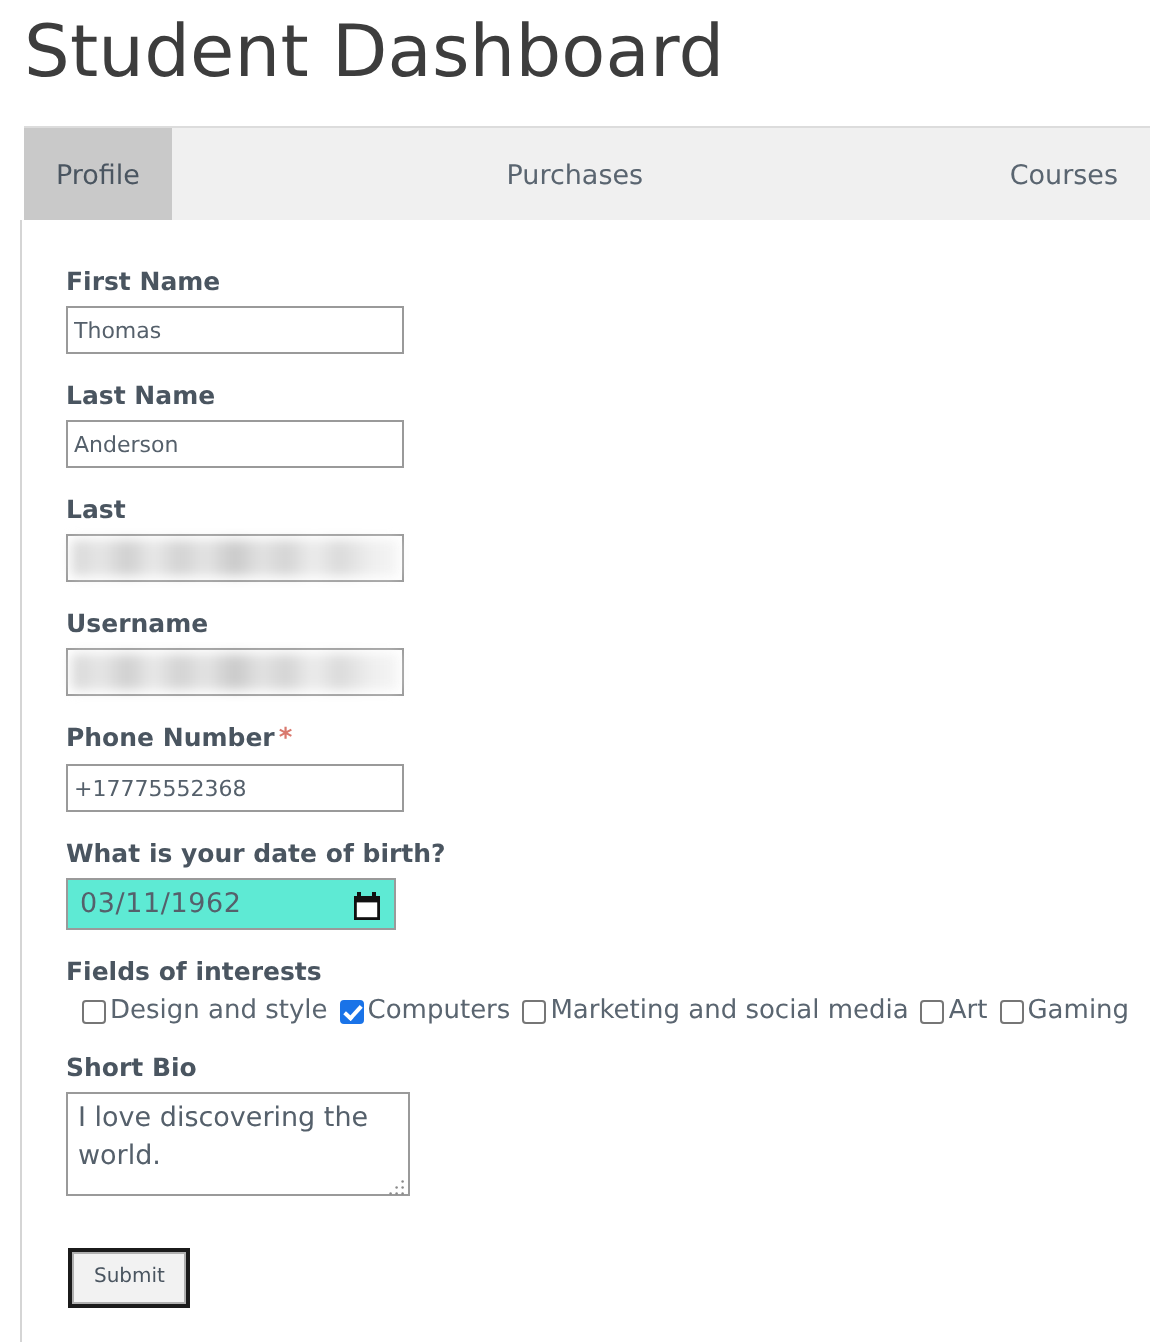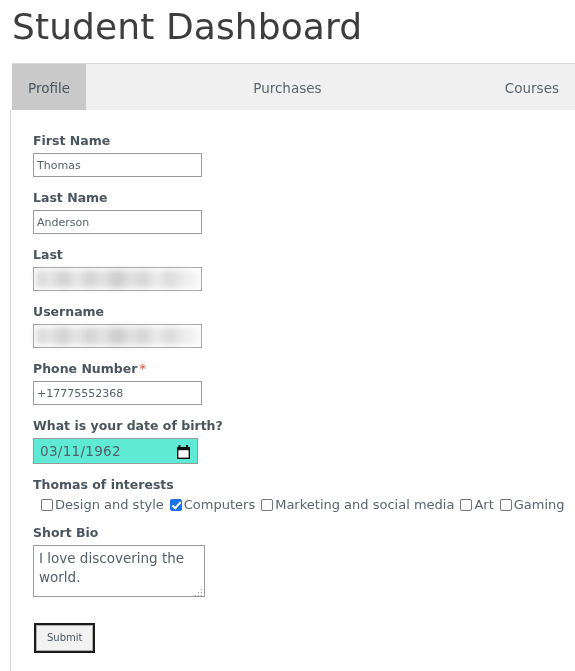--- a/index.html
+++ b/index.html
@@ -302,21 +302,21 @@
             <rect x="9" y="0" width="2" height="2.6" fill="#111"></rect>
             <rect x="0" y="2" width="13" height="12" fill="#111"></rect>
             <rect x="1.4" y="5.2" width="10.2" height="7.4" fill="#fff"></rect>
           </svg>
         </span>
       </div>
     </div>
 
     
     <div class="field">
-      <label class="flabel">Thomas of interests</label>
+      <label class="flabel">Fields of interests</label>
       <div class="cb-row">
 
         <div class="cb-item">
           <span class="cb"></span>
           <span class="cb-label">Design and style</span>
         </div>
 
         <div class="cb-item">
           <span class="cb checked"></span>
           <span class="cb-label">Computers</span>

